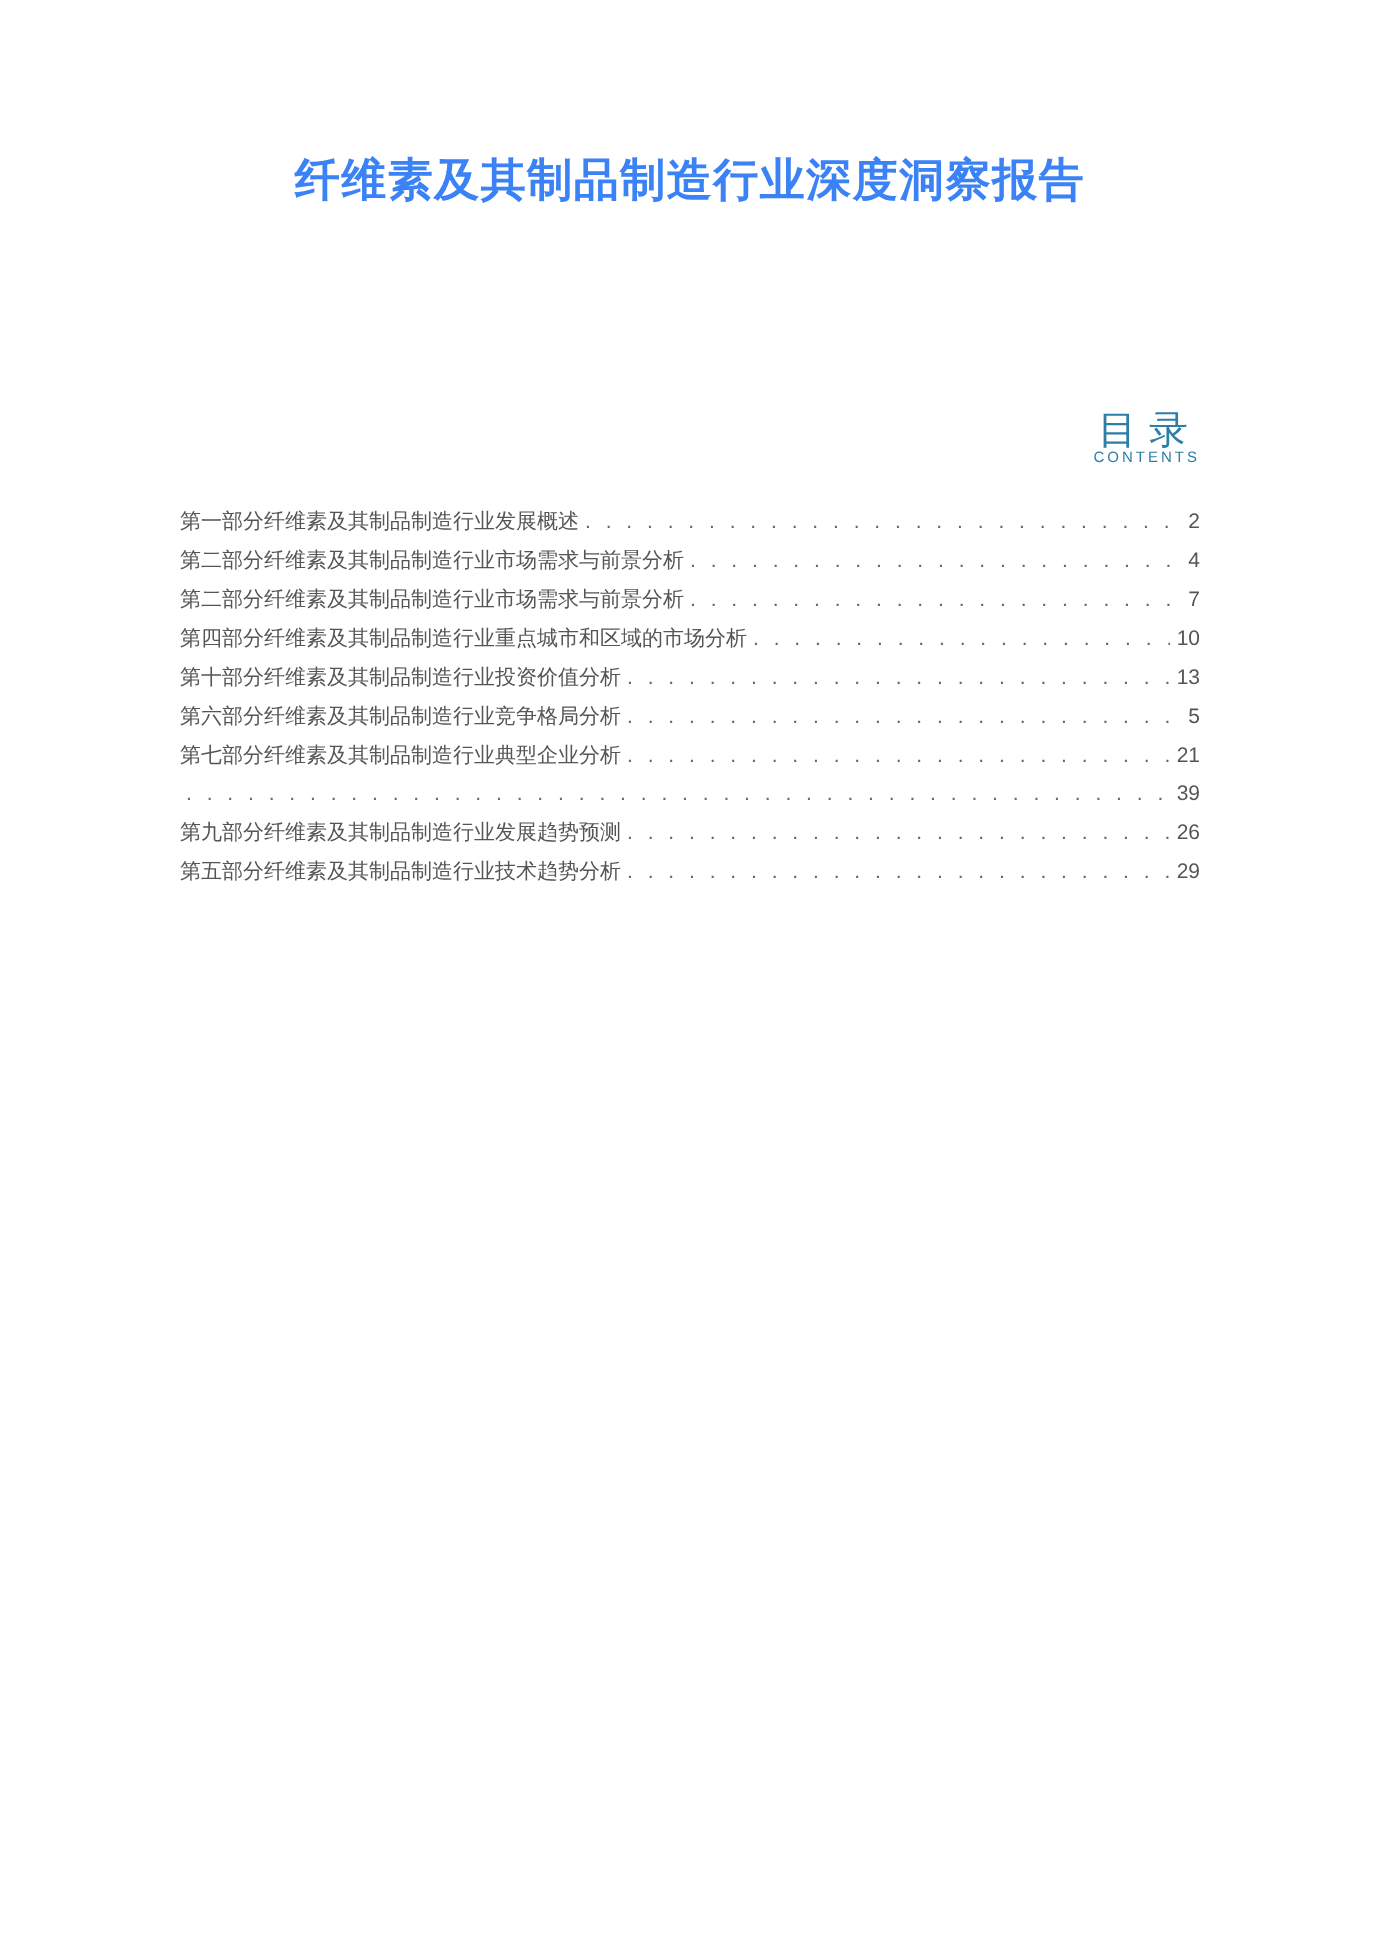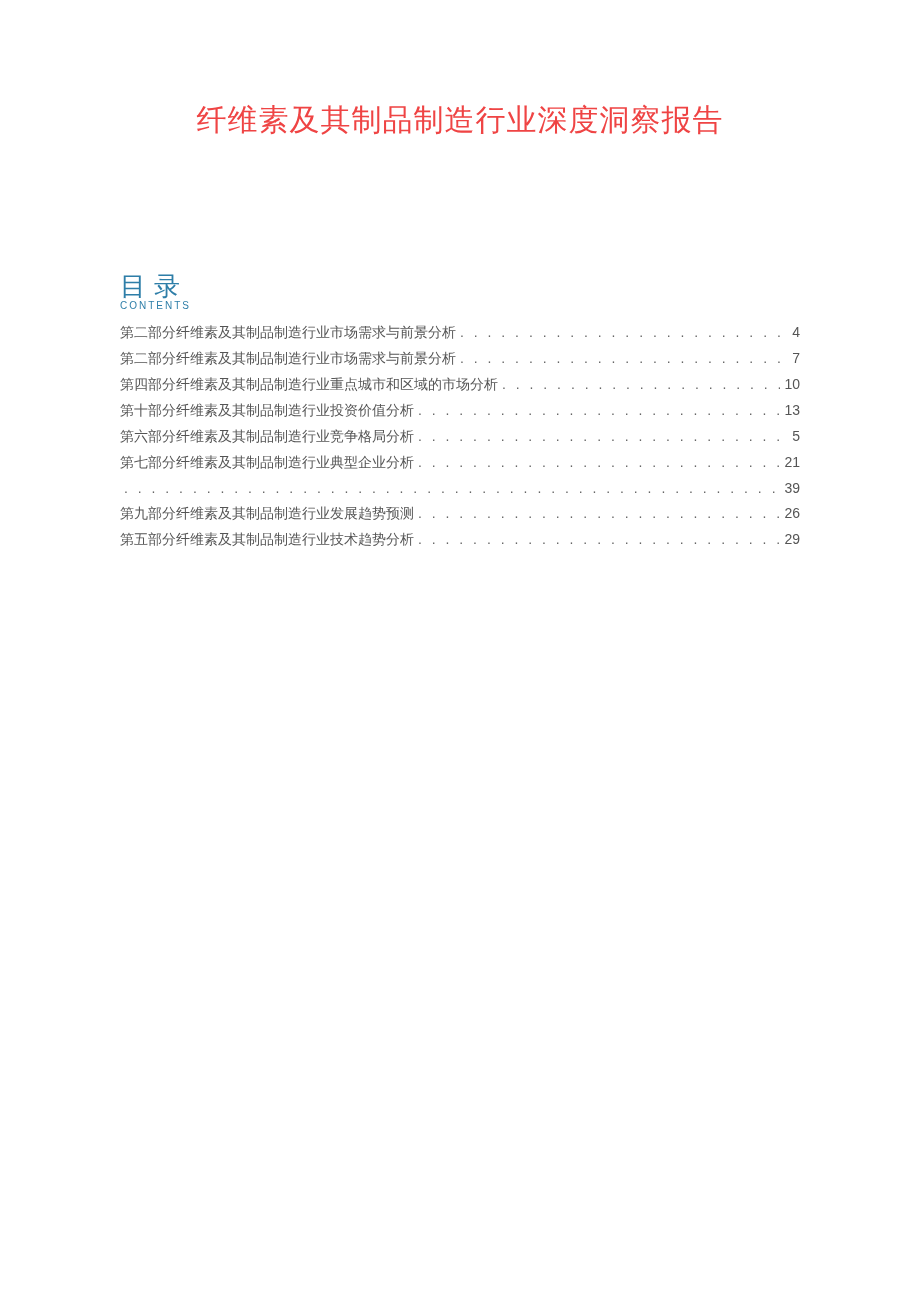--- a/index.html
+++ b/index.html
@@ -8,30 +8,30 @@
       box-sizing: border-box;
     }
     body {
       width: 920px;
       height: 1301px;
       background: #ffffff;
       font-family: "Microsoft YaHei", "SimSun", sans-serif;
       padding: 100px 120px 0 120px;
     }
     .title {
-      color: #ef4444;
+      color: #3b82f6;
       font-size: 30px;
       text-align: center;
-      font-weight: normal;
+      font-weight: bold;
       margin-bottom: 130px;
       letter-spacing: 1px;
     }
     .toc-header {
-      text-align: left;
-      margin-bottom: 9px;
+      text-align: right;
+      margin-bottom: 24px;
     }
     .toc-title {
       color: #2e7ea8;
       font-size: 26px;
       font-weight: normal;
       letter-spacing: 8px;
       line-height: 1.2;
     }
     .toc-subtitle {
       color: #2e7ea8;
@@ -73,20 +73,25 @@
 
 <h1 class="title">纤维素及其制品制造行业深度洞察报告</h1>
 
 <div class="toc-header">
   <div class="toc-title">目录</div>
   <div class="toc-subtitle">CONTENTS</div>
 </div>
 
 <ul class="toc-list">
   <li class="toc-item">
+    <span class="toc-label">第一部分纤维素及其制品制造行业发展概述</span>
+    <span class="toc-dots"></span>
+    <span class="toc-page">2</span>
+  </li>
+  <li class="toc-item">
     <span class="toc-label">第二部分纤维素及其制品制造行业市场需求与前景分析</span>
     <span class="toc-dots"></span>
     <span class="toc-page">4</span>
   </li>
   <li class="toc-item">
     <span class="toc-label">第二部分纤维素及其制品制造行业市场需求与前景分析</span>
     <span class="toc-dots"></span>
     <span class="toc-page">7</span>
   </li>
   <li class="toc-item">

